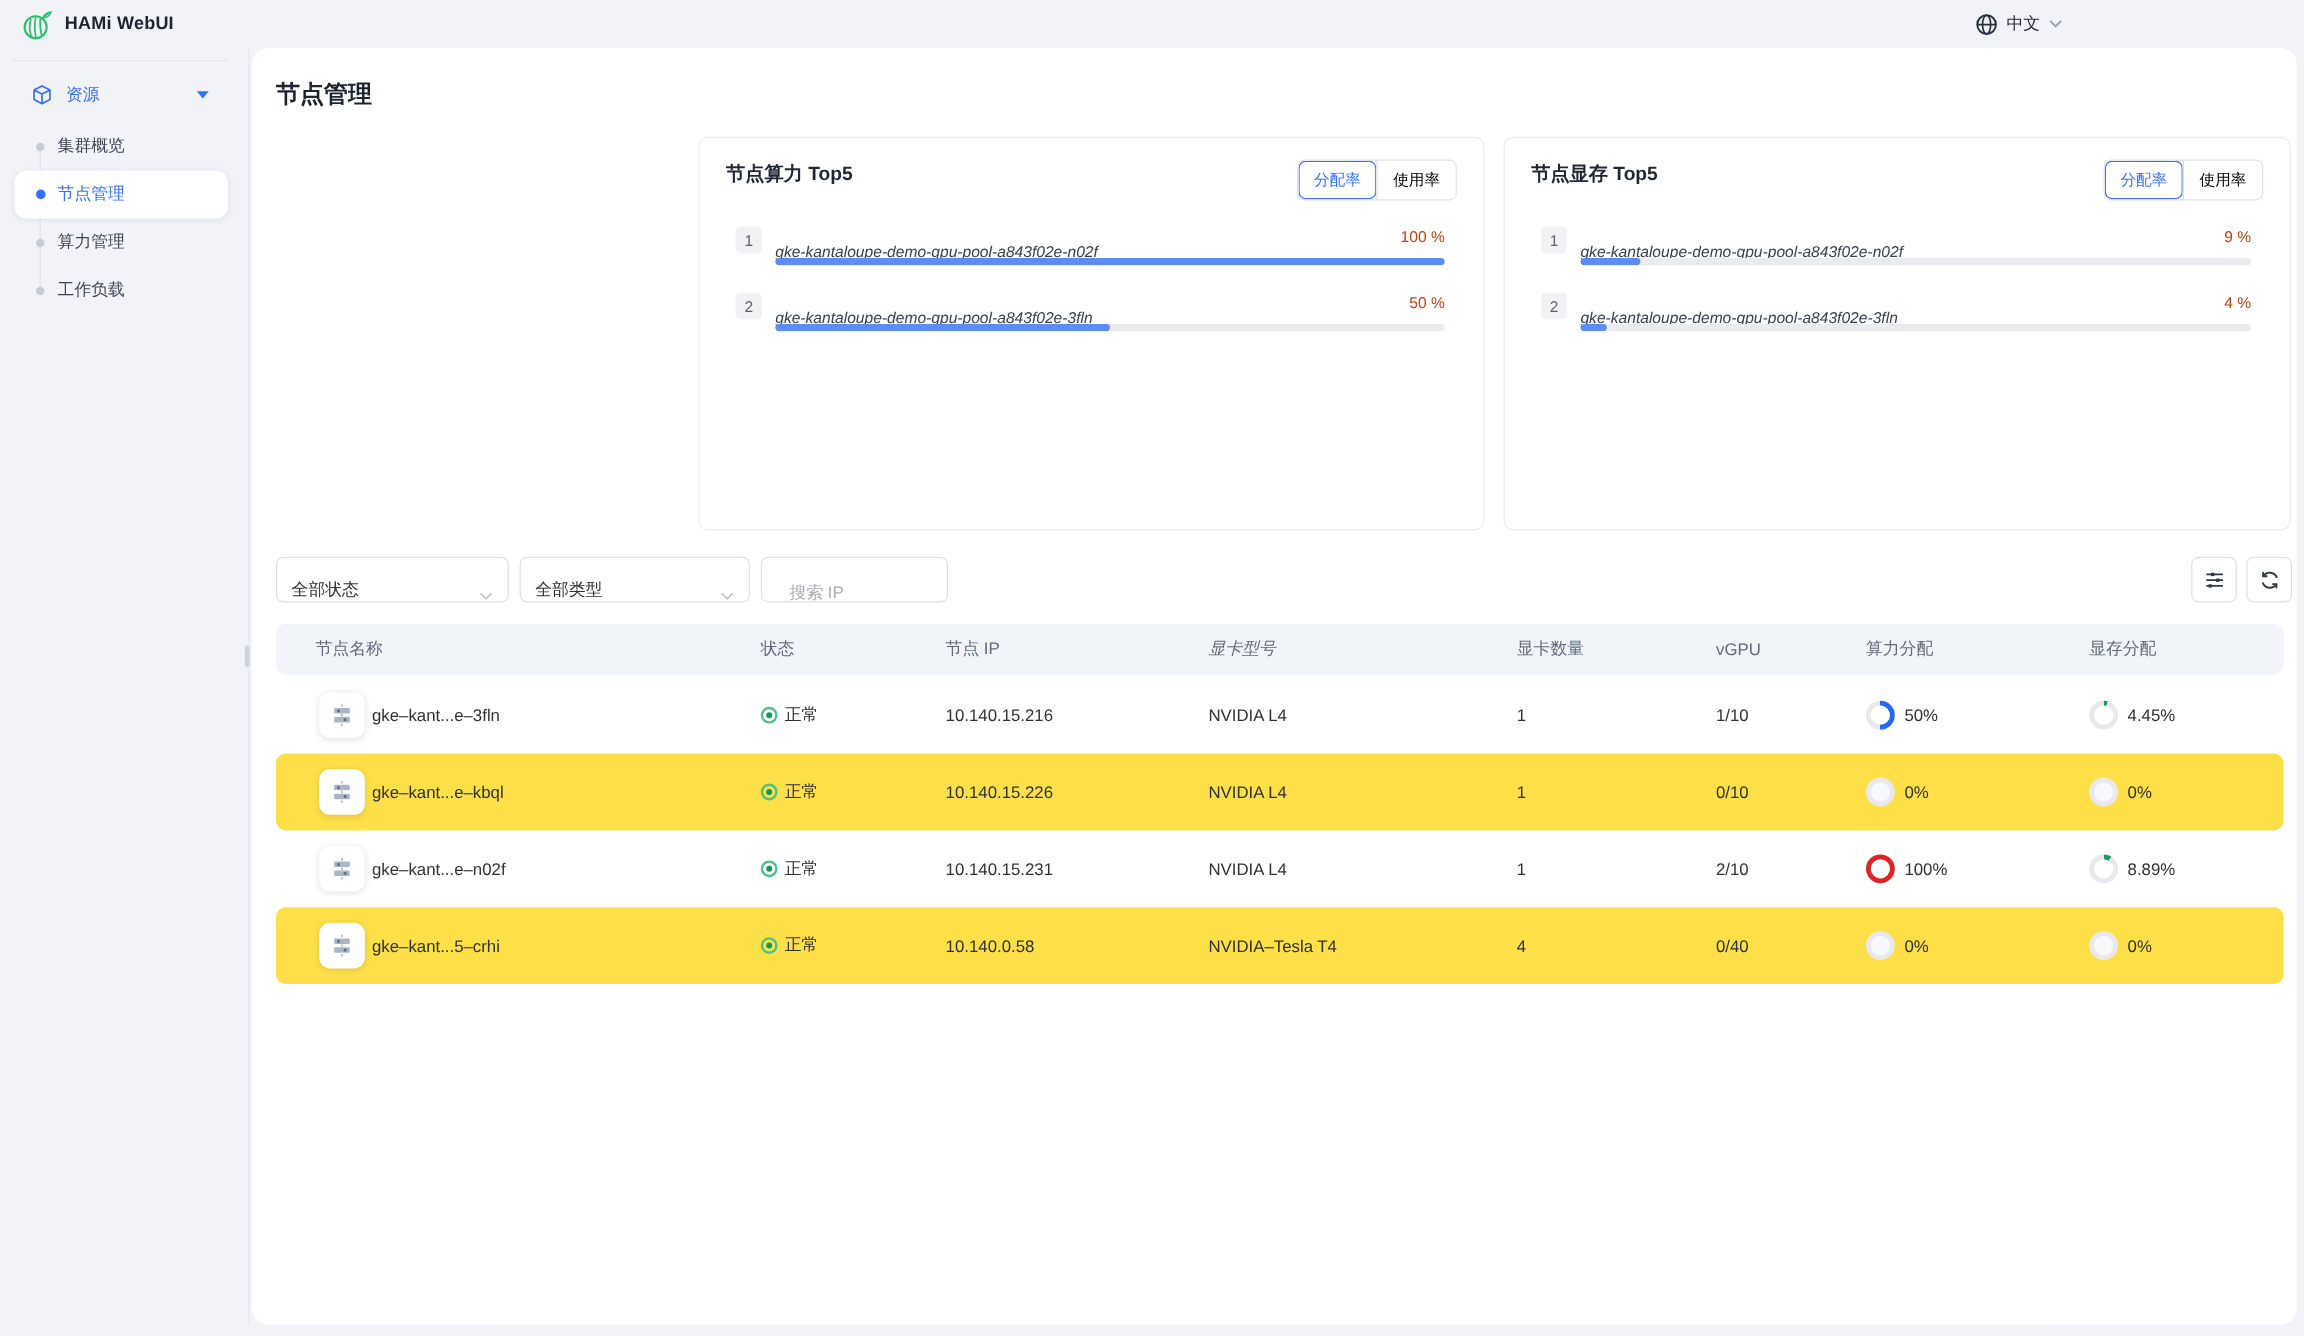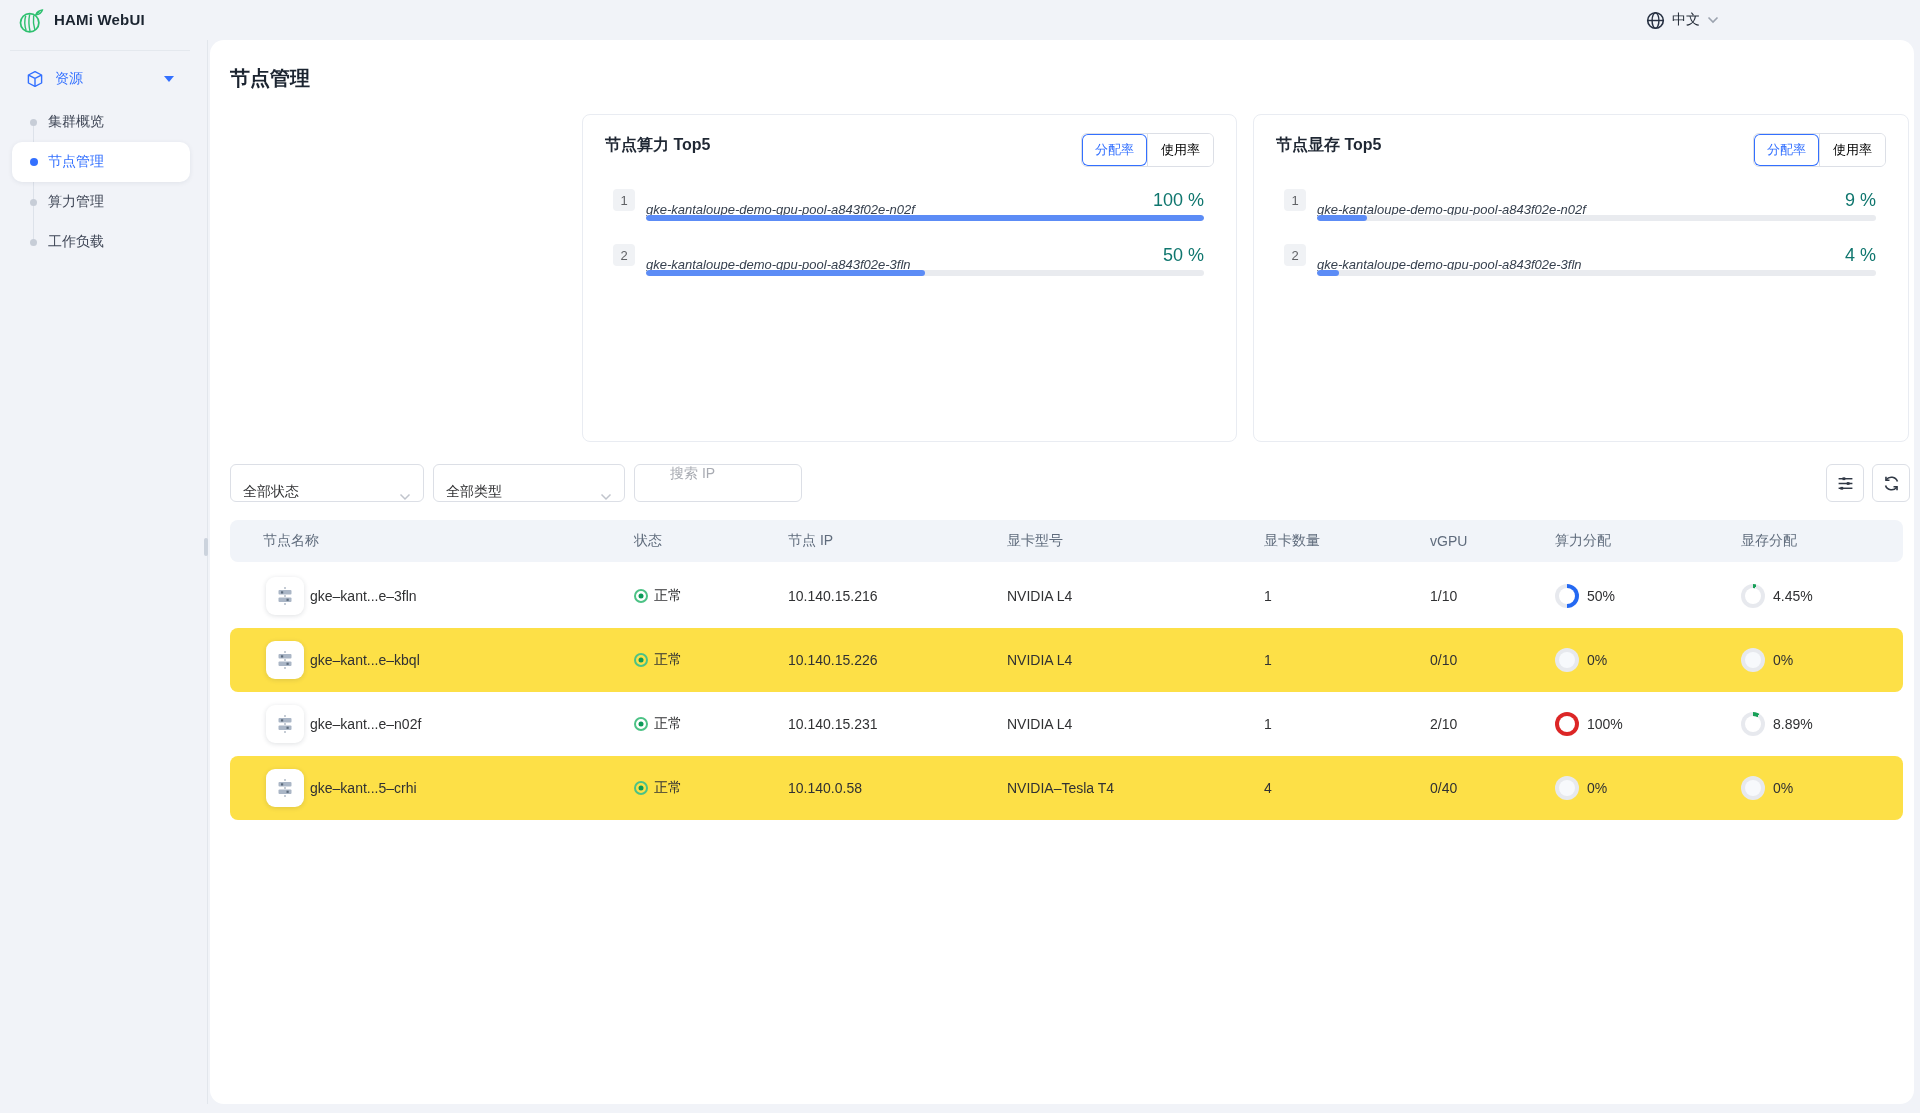--- a/index.html
+++ b/index.html
@@ -49,47 +49,47 @@
 
   .seg { position:absolute; right:22px; top:18px; display:inline-flex; border:1px solid #dcdfe6; border-radius:6px; overflow:hidden; background:#fff; }
   .seg button { padding:7px 13px; font-size:13px; background:#fff; color:#000000; border:none; border-left:1px solid #dcdfe6; cursor:pointer; font-family:inherit; }
   .seg button:first-child { border-left:none; }
   .seg button.active { color:#3370ff; box-shadow:inset 0 0 0 1px #3370ff; border-radius:6px; }
 
   .top5-item { position:absolute; left:0; right:0; height:44px; }
   .t5-0 { top:72px; } .t5-1 { top:127px; }
   .rank-badge { position:absolute; left:30px; top:2px; width:22px; height:22px; background:#f0f2f5; border-radius:4px; color:#606266; font-size:13px; display:flex; align-items:center; justify-content:center; }
   .t5-name { position:absolute; left:63px; top:15px; right:90px; font-size:13px; color:#36404e; white-space:nowrap; overflow:hidden;font-style:italic; }
-  .t5-value { position:absolute; right:32px; top:3px; font-size:18px; color:#0f766e; }
+  .t5-value { position:absolute; right:32px; top:3px; font-size:13px; color:#c2410c; }
   .t5-track { position:absolute; left:63px; right:32px; top:28px; height:6px; border-radius:3px; background:#e9ebef; overflow:hidden; }
   .t5-fill { height:100%; border-radius:3px; background:#5c8cf6; }
 
   
   .select-box { position:absolute; top:424px; height:38px; background:#fff; border:1px solid #dcdfe6; border-radius:6px; display:flex; align-items:flex-end; padding:0 12px; cursor:pointer; }
   #sel-status { left:20px; width:194px; }
   #sel-type { left:223px; width:192px; }
   .select-box .sel-label { font-size:14px; color:#303133; }
   .select-box .sel-caret { margin-left:auto; }
-  #search-box { position:absolute; left:424px; top:424px; width:168px; height:38px; background:#fff; border:1px solid #dcdfe6; border-radius:6px; display:flex; align-items:flex-start; padding:0 11px; gap:24px; }
+  #search-box { position:absolute; left:424px; top:424px; width:156px; height:38px; background:#fff; border:1px solid #dcdfe6; border-radius:6px; display:flex; align-items:flex-end; padding:0 11px; gap:12px; }
   #search-box input { border:none; outline:none; width:130px; font-size:14px; color:#303133; font-family:inherit; background:transparent; }
   #search-box input::placeholder { color:#a8abb2; }
   .tool-btn { position:absolute; top:424px; width:38px; height:38px; background:#fff; border:1px solid #dcdfe6; border-radius:6px; display:flex; align-items:center; justify-content:center; cursor:pointer; }
   #btn-columns { left:1616px; } #btn-refresh { left:1662px; }
 
   
   #thead { position:absolute; left:20px; top:480px; width:1673px; height:42px; background:#f1f4f9; border-radius:8px; }
   .hcell { position:absolute; top:0; height:42px; display:flex; align-items:center; font-size:14px; color:#5f6b7c; }
   .row { position:absolute; left:20px; width:1673px; height:64px; --hole:#ffffff; }
   .row.alt { background:#fde047; border-radius:8px; --hole:#f7f9fc; }
   .r-0{top:524px} .r-1{top:588px} .r-2{top:652px} .r-3{top:716px}
   .cell { position:absolute; top:0; height:64px; display:flex; align-items:center; font-size:14px; color:#303133; }
   .c-name-icon { left:36px; } .c-name { left:80px; } .c-status { left:404px; } .c-ip { left:558px; }
   .c-model { left:777px;text-align:center; } .c-count { left:1034px; } .c-vgpu { left:1200px; }
   .c-compute { left:1325px; } .c-memory { left:1511px; }
-  .h-name { left:33px; } .h-status { left:404px; } .h-ip { left:558px; } .h-model { left:777px; }
+  .h-name { left:33px; } .h-status { left:404px; } .h-ip { left:558px; } .h-model { left:777px;font-style:italic; }
   .h-count { left:1034px; } .h-vgpu { left:1200px; } .h-compute { left:1325px; } .h-memory { left:1511px; }
 
   .node-icon-box { width:38px; height:38px; background:#fff; border-radius:9px; box-shadow:0 1px 5px rgba(30,41,59,.14); display:flex; align-items:center; justify-content:center; }
   .status-dot { position:relative; width:14px; height:14px; border-radius:50%; border:2px solid #4cc285; margin-right:6px; }
   .status-dot::after { content:''; position:absolute; left:50%; top:50%; transform:translate(-50%,-50%); width:5px; height:5px; border-radius:50%; background:#0c9a58; }
   .ring { position:relative; width:24px; height:24px; border-radius:50%; background:#e7e9ee; margin-right:8px; flex:none; }
   .ring::after { content:''; position:absolute; inset:4px; border-radius:50%; background:var(--hole); }
 </style>
 </head>
 <body>

